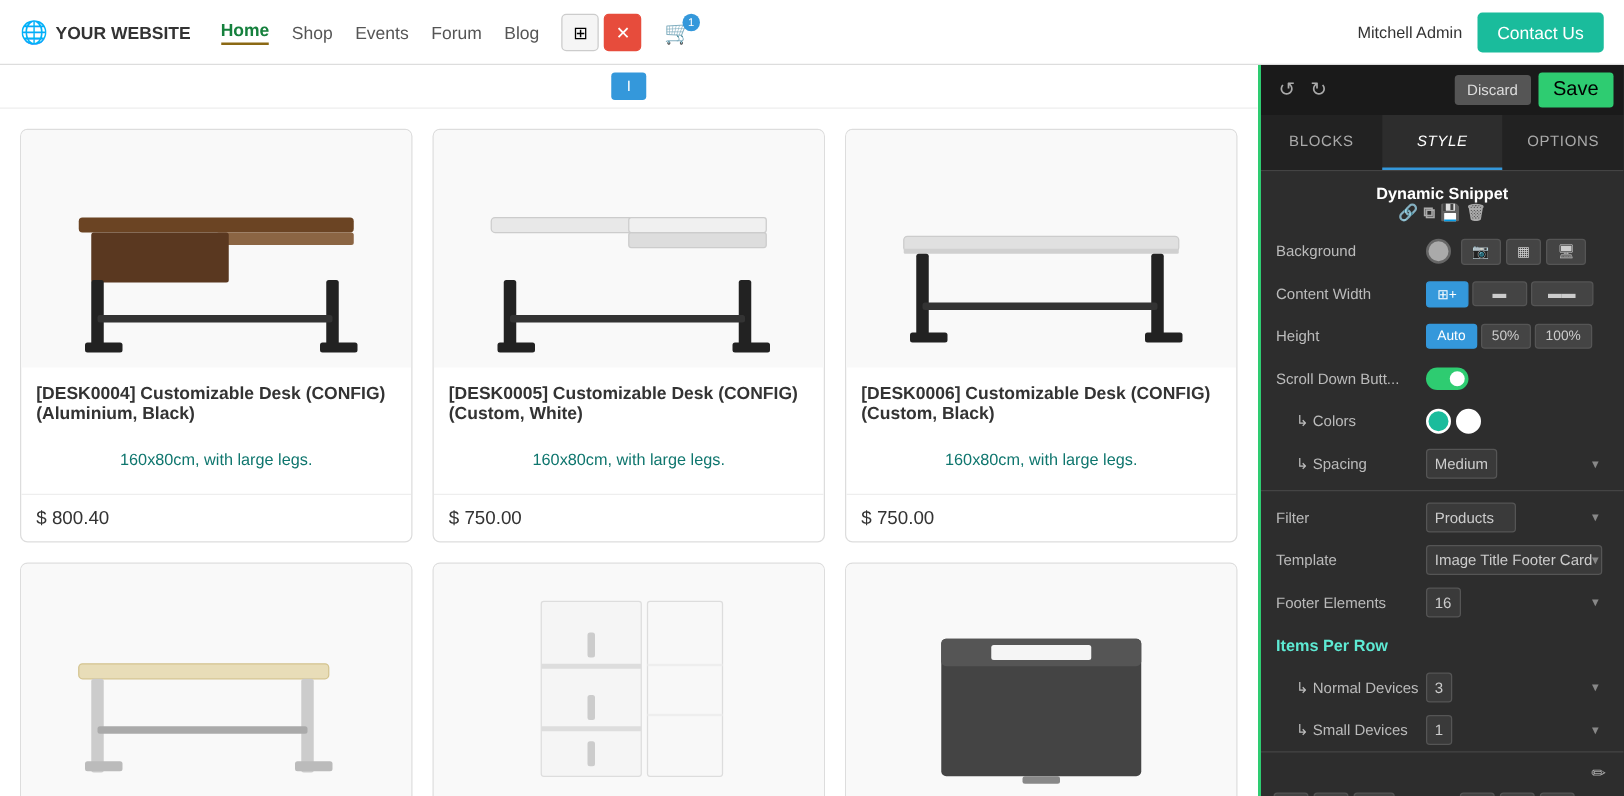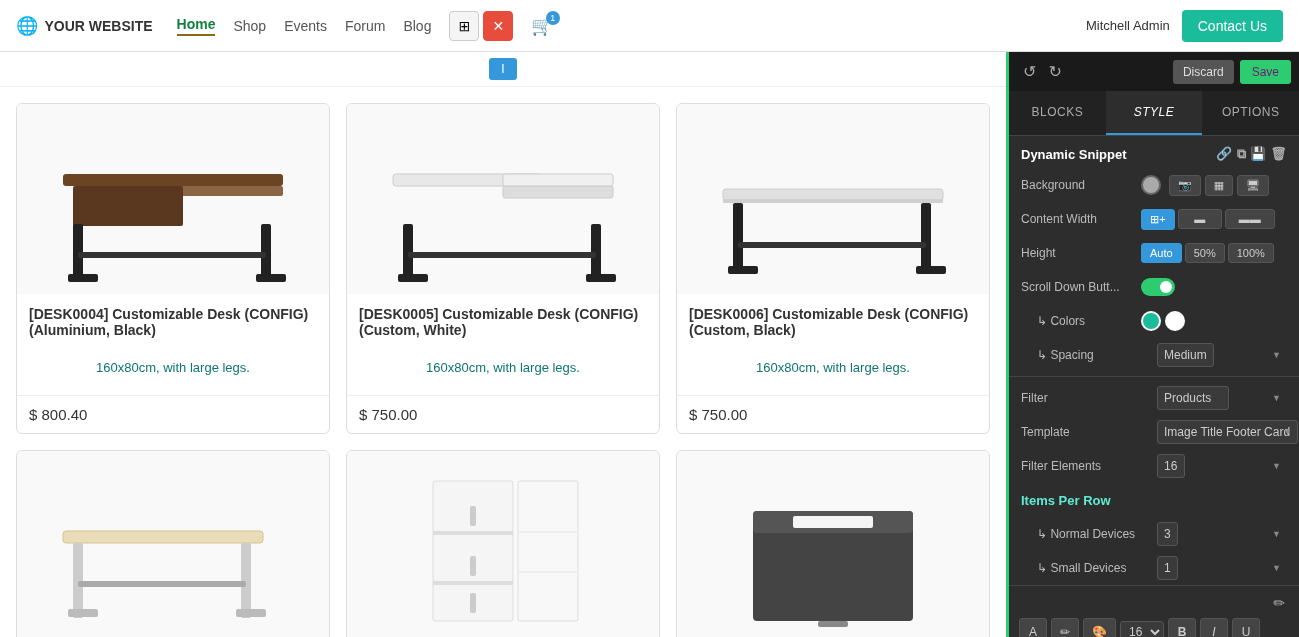--- a/index.html
+++ b/index.html
@@ -78,21 +78,21 @@
     .sidebar-tabs {
       display: flex; background: #222; border-bottom: 1px solid #444;
     }
     .sidebar-tab {
       flex: 1; padding: 14px 8px; text-align: center; font-size: 12px;
       color: #aaa; cursor: pointer; letter-spacing: 0.5px; font-weight: 500;
     }
     .sidebar-tab.active { color: #fff; border-bottom: 2px solid #3498db; background: #2d2d2d; font-style: italic; }
     .sidebar-section-title {
       padding: 10px 12px 6px; font-size: 13px; color: #fff; font-weight: 600;
-      display: flex; align-items: center; justify-content: space-between;
+      display: flex; align-items: center; justify-content: space-between; flex-direction: column;
     }
     .sidebar-icons { display: flex; gap: 4px; }
     .sidebar-icon { font-size: 13px; color: #aaa; cursor: pointer; }
 
     .sidebar-row {
       display: flex; align-items: center; padding: 5px 12px; min-height: 34px;
     }
     .sidebar-label { font-size: 12px; color: #bbb; width: 120px; flex-shrink: 0; }
     .sidebar-label.indented { padding-left: 16px; }
     .sidebar-controls { display: flex; gap: 4px; align-items: center; flex: 1; }
@@ -100,21 +100,21 @@
     .ctrl-btn {
       background: #444; border: 1px solid #555; color: #ccc; border-radius: 3px;
       padding: 3px 8px; font-size: 11px; cursor: pointer;
     }
     .ctrl-btn.active { background: #3498db; border-color: #3498db; color: #fff; }
     .ctrl-btn.wide { min-width: 50px; }
 
     .sidebar-select {
       background: #3a3a3a; border: 1px solid #555; color: #ccc;
       border-radius: 3px; padding: 4px 6px; font-size: 12px; flex: 1;
-      appearance: none; cursor: pointer; margin-left: 16px;
+      appearance: none; cursor: pointer;
     }
     .select-wrapper { position: relative; flex: 1; }
     .select-wrapper::after {
       content: '▼'; position: absolute; right: 6px; top: 50%; transform: translateY(-50%);
       font-size: 9px; color: #888; pointer-events: none;
     }
     .toggle-switch {
       width: 34px; height: 18px; background: #2ecc71; border-radius: 9px;
       position: relative; cursor: pointer;
     }
@@ -151,21 +151,21 @@
       padding: 6px 8px; background: #1a1a1a;
     }
     .top-action-btn {
       background: none; border: none; color: #aaa; cursor: pointer; font-size: 16px;
       padding: 4px 6px;
     }
     .top-action-btn.discard {
       background: #555; color: #ddd; border-radius: 3px; font-size: 12px; padding: 5px 10px;
     }
     .top-action-btn.save {
-      background: #2ecc71; color: #701a75; border-radius: 3px; font-size: 12px; padding: 5px 12px;
+      background: #2ecc71; color: #000000; border-radius: 3px; font-size: 16px; padding: 5px 12px;
     }
   </style>
 </head>
 <body>
 
 <nav class="navbar">
   <div class="navbar-brand">
     <span class="globe">🌐</span>
     <span>YOUR WEBSITE</span>
   </div>
@@ -420,21 +420,21 @@
       <span class="sidebar-label">Template</span>
       <div class="select-wrapper">
         <select class="sidebar-select">
           <option>Image Title Footer Card</option>
           <option>Simple Card</option>
         </select>
       </div>
     </div>
 
     <div class="sidebar-row">
-      <span class="sidebar-label">Filter Elements</span>
+      <span class="sidebar-label">Footer Elements</span>
       <div class="select-wrapper">
         <select class="sidebar-select">
           <option>16</option>
           <option>8</option>
           <option>24</option>
           <option>32</option>
         </select>
       </div>
     </div>
 

